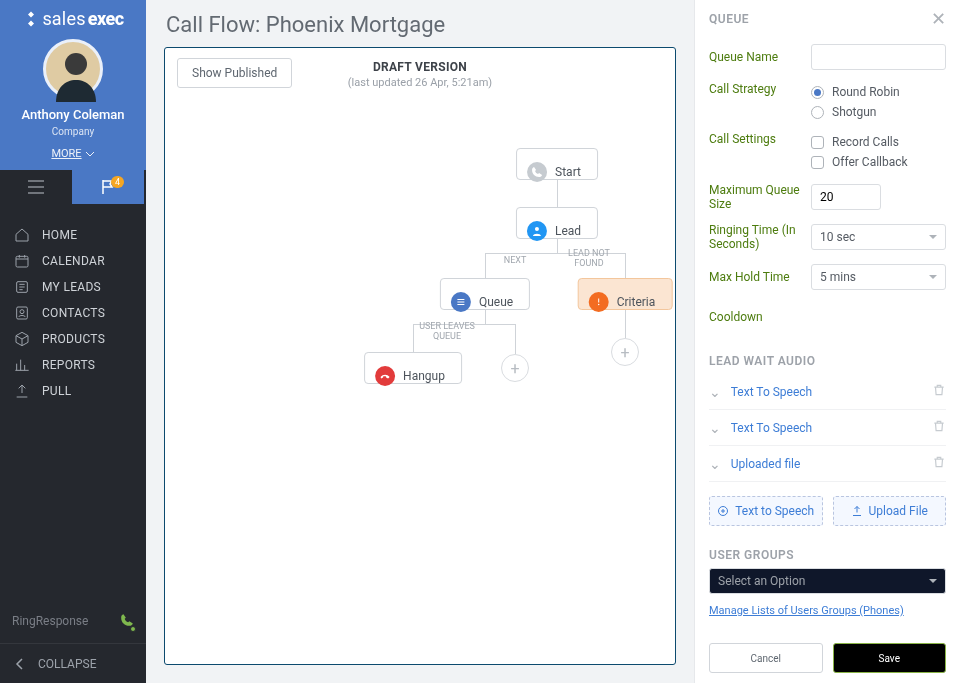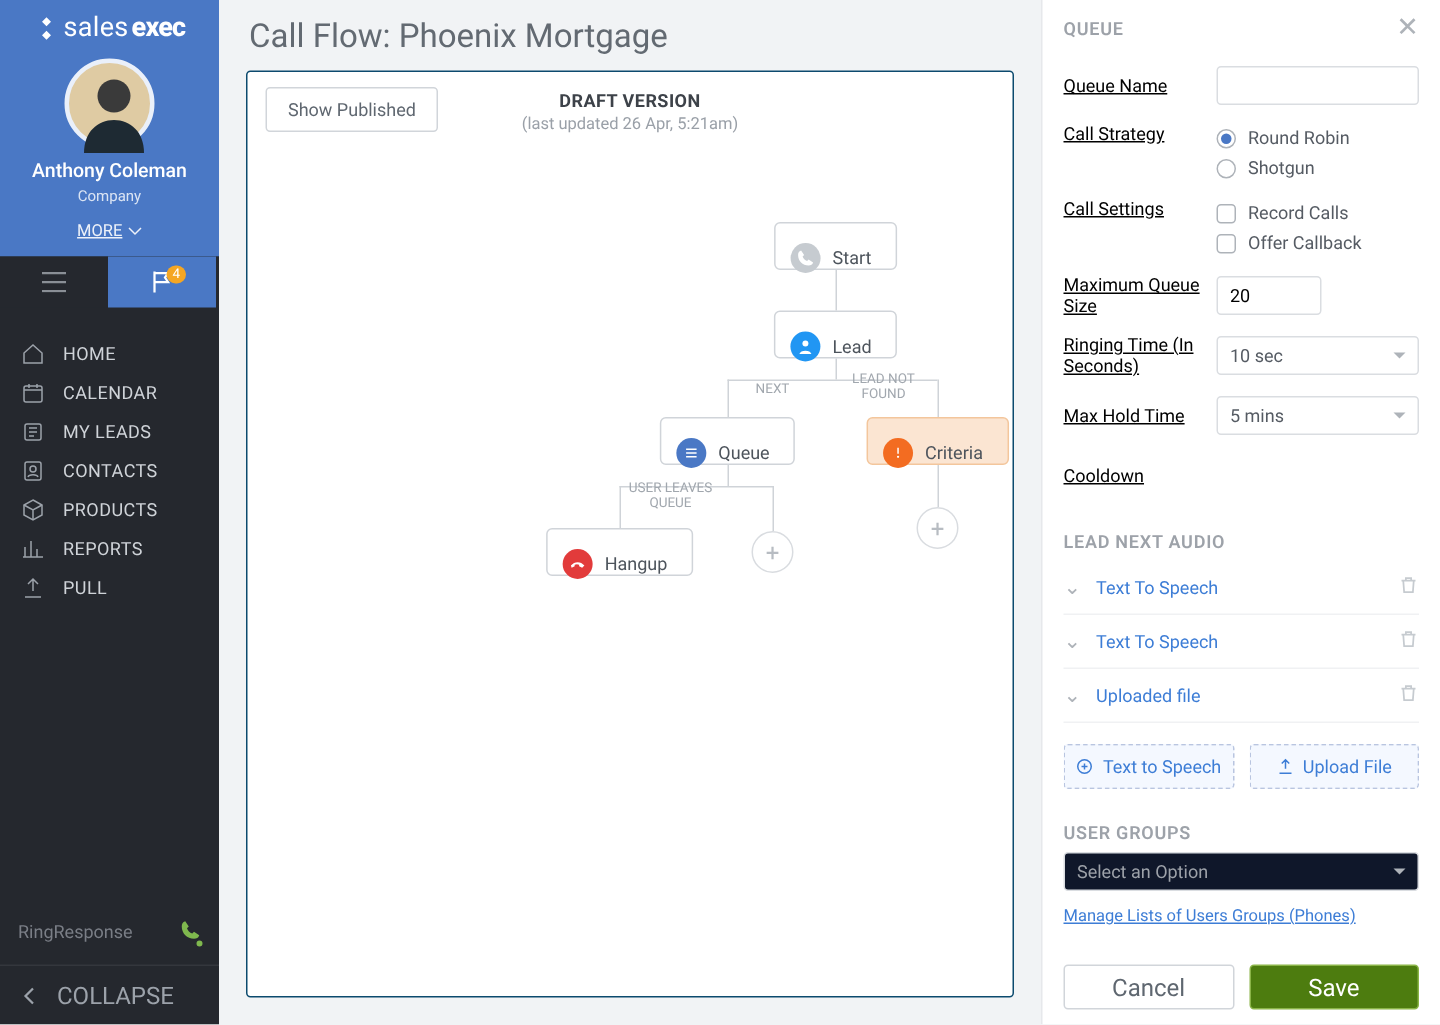--- a/index.html
+++ b/index.html
@@ -16,21 +16,21 @@
   .company  { font-size: 10px; margin-top: 4px; opacity:.8;}
   .more-link{ font-size: 11px; margin-top: 10px; opacity:.9; display:inline-flex; align-items:center; gap:3px; cursor:pointer;text-decoration:underline;}
   .tab-strip{ height: 34px; display:flex; background:#25282e; }
   .tab-icon { width: 72px; display:flex; align-items:center; justify-content:center; position:relative;}
   .tab-active{ background:#4a78c5; }
   .badge { position:absolute; top:6px; right:20px; background:#f5a623; color:#fff; font-size:9px; border-radius:6px; padding:0 4px; line-height:12px;}
   .nav { flex:1; padding-top:18px;}
   .nav-item { display:flex; align-items:center; gap:12px; height:26px; padding:0 14px; color:#cfd3d8; font-size:12px; letter-spacing:.3px; cursor:pointer; }
   .nav-item svg { width:16px; height:16px; stroke:#9ca2aa; fill:none; stroke-width:1.5; flex:none;}
   .footer { height:44px; display:flex; align-items:center; padding:0 12px; color:#7a7e86; font-size:12px; justify-content:space-between;}
-  .collapse{ height:40px; display:flex; align-items:center; gap:12px; padding:0 14px; color:#9ca2aa; font-size:16px; border-top:1px solid #34373d; cursor:pointer;}
+  .collapse{ height:40px; display:flex; align-items:center; gap:12px; padding:0 14px; color:#9ca2aa; font-size:12px; border-top:1px solid #34373d; cursor:pointer;}
 
   
   .main { flex:1; display:flex; flex-direction:column; }
   .page-title { font-size:22px; font-weight:400; color:#636a72; padding:12px 20px 10px;}
   .canvas-wrap { flex:1; margin:0 18px 18px; background:#fff; border:1px solid #0c4a6e; border-radius:3px; position:relative; overflow:hidden;}
   .canvas-header{ position:absolute; top:10px; left:12px; right:12px; display:flex; align-items:flex-start; justify-content:flex-start;}
   .btn-outline{ height:30px; padding:0 14px; border:1px solid #d1d5da; border-radius:3px; background:#fff; font-size:12px; color:#5f6770; cursor:pointer;}
   .version-center{ position:absolute; top:12px; left:0; right:0; text-align:center;}
   .version-title{ font-size:12px; font-weight:700; color:#3d4249; letter-spacing:.3px;}
   .version-sub  { font-size:11px; color:#9aa0a8; margin-top:2px;}
@@ -48,44 +48,44 @@
   .flow-lbl  { position:absolute; transform:translateX(-50%); font-size:9px; color:#a1a7ae; text-align:center; line-height:1.15;}
   .add-circle{ position:absolute; transform:translate(-50%,-50%); width:28px; height:28px; border:1px solid #d9dce0; border-radius:50%; background:#fff; display:flex; align-items:center; justify-content:center; color:#b7bcc2; font-size:16px; cursor:pointer;}
 
   
   .panel { width:266px; background:#fff; border-left:1px solid #e6e8eb; display:flex; flex-direction:column; flex:none;}
   .panel-head { padding:10px 14px 4px; display:flex; justify-content:space-between; align-items:center;}
   .panel-head h3{ font-size:12px; font-weight:600; letter-spacing:.5px; color:#9da2a9;}
   .close-x { font-size:18px; color:#aeb3b9; cursor:pointer; line-height:1;}
   .panel-body { flex:1; overflow:hidden; padding:0 14px;}
   .row { display:flex; align-items:center; min-height:30px; margin-top:10px;}
-  .row > label { width:102px; font-size:12px; color:#000000;text-decoration:underline;}
+  .row > label { width:102px; font-size:12px; color:#4d7c0f;}
   .row .ctrl { flex:1;}
   .tinput { width:100%; height:26px; border:1px solid #dadde1; border-radius:3px; padding:0 8px; font-size:12px; }
   .radio,.check { display:flex; align-items:center; gap:8px; font-size:12px; color:#555b63; height:20px; cursor:pointer;}
   .r { width:13px; height:13px; border:1px solid #aeb3b9; border-radius:50%; display:flex; align-items:center; justify-content:center;}
   .r.sel::after{content:""; width:7px; height:7px; border-radius:50%; background:#4a78c5;}
   .c { width:13px; height:13px; border:1px solid #aeb3b9; border-radius:3px;}
   .select { width:100%; height:26px; border:1px solid #dadde1; border-radius:3px; padding:0 20px 0 8px; font-size:12px; position:relative; color:#555b63; display:flex; align-items:center; cursor:pointer;}
   .select::after{content:""; position:absolute; right:8px; top:50%; border:4px solid transparent; border-top-color:#aeb3b9; transform:translateY(-25%);}
   .num-input{ width:70px; height:26px; border:1px solid #dadde1; border-radius:3px; padding:0 8px; font-size:12px;}
   .section-h { margin:22px 0 6px; font-size:12px; font-weight:600; letter-spacing:.5px; color:#9da2a9;}
   .audio-row { display:flex; align-items:center; height:36px; border-bottom:1px solid #f0f1f3; gap:10px;}
   .audio-row:last-of-type{border-bottom:none;}
   .chev { color:#aeb3b9; font-size:14px; cursor:pointer;}
   .audio-row a { color:#3d7dd6; text-decoration:none; font-size:12px; cursor:pointer;}
   .trash { margin-left:auto; color:#c6cbd0; cursor:pointer;}
   .dashed-btns { display:flex; gap:10px; margin-top:14px;}
   .dashed { flex:1; height:30px; border:1px dashed #b9c5e0; border-radius:3px; background:#f4f8ff; color:#3d7dd6; font-size:12px; display:flex; align-items:center; justify-content:center; gap:6px; cursor:pointer;}
   .select.lg{ background:#0f172a; color:#9da2a9;}
   .link { color:#3d7dd6; text-decoration:underline; font-size:11px; display:inline-block; margin-top:10px; cursor:pointer;}
   .panel-footer{ height:50px; display:flex; align-items:center; gap:10px; padding:0 14px; }
-  .btn { flex:1; height:30px; border-radius:3px; font-size:16px; cursor:pointer;}
+  .btn { flex:1; height:30px; border-radius:3px; font-size:10px; cursor:pointer;}
   .btn-cancel{ background:#fff; border:1px solid #d1d5da; color:#5f6770;}
-  .btn-save  { background:#4d7c0f; border:1px solid #8ab447; color:#fff;}
+  .btn-save  { background:#000000; border:1px solid #8ab447; color:#fff;}
 </style>
 </head>
 <body>
 
 <div class="sidebar">
   <div class="profile">
     <div class="logo">
       <svg width="18" height="18" viewBox="0 0 24 24">
           <path fill="#fff" d="M12 2l4 4-4 4-4-4zM12 14l4 4-4 4-4-4z"></path>
         </svg>
@@ -334,21 +334,21 @@
           <div class="select">
             <span>5 mins</span>
           </div>
         </div>
     </div>
 
     <div class="row">
       <label>Cooldown</label>
     </div>
 
-    <div class="section-h">LEAD NEXT AUDIO</div>
+    <div class="section-h">LEAD WAIT AUDIO</div>
 
     <div class="audio-row">
       <span class="chev">⌄</span>
       <a>Text To Speech</a>
       <span class="trash"><svg width="14" height="14" viewBox="0 0 24 24" fill="none" stroke="#c6cbd0" stroke-width="2">
             <path d="M4 7h16M9 7V4h6v3M6 7l1 13h10l1-13"></path>
           </svg></span>
     </div>
     <div class="audio-row">
       <span class="chev">⌄</span>

